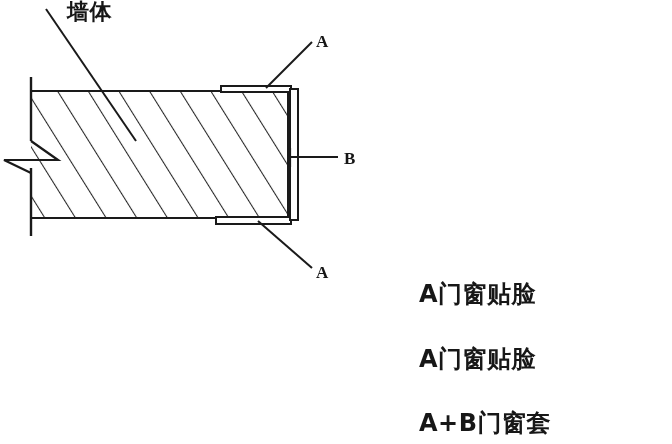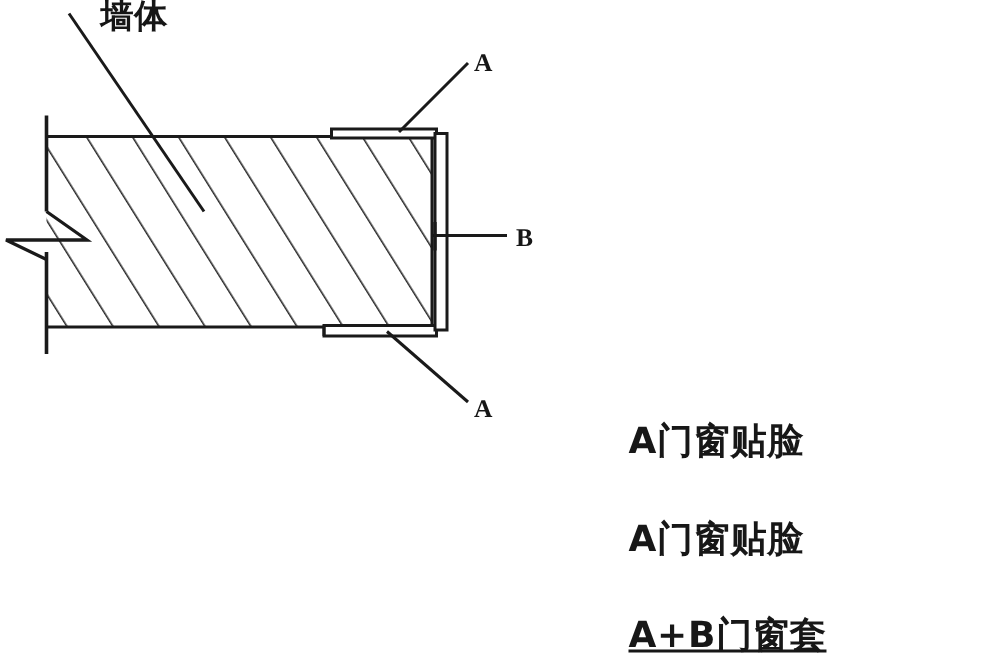--- a/index.html
+++ b/index.html
@@ -64,21 +64,21 @@
     top: 150px;
     font-size: 17px;
   }
   .legend-line {
     position: absolute;
     color: #171717;
     font-size: 24px;
   }
   #legend-0 { left: 419px; top: 278px; }
   #legend-1 { left: 419px; top: 343px; }
-  #legend-2 { left: 419px; top: 407px; text-decoration: underline; }
+  #legend-2 { left: 419px; top: 407px; }
 </style>
 </head>
 <body>
 
 <div id="diagram-root">
 
   <svg class="drawing" viewBox="0 0 672 444">
     <defs>
 
       <pattern id="wall-hatch" width="26" height="26" patternUnits="userSpaceOnUse" patternTransform="rotate(-32)">

